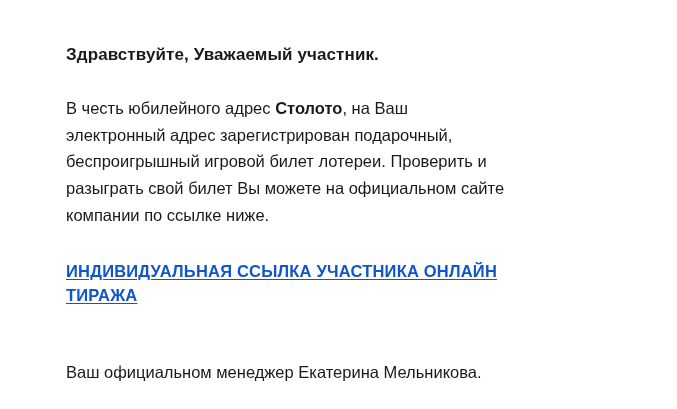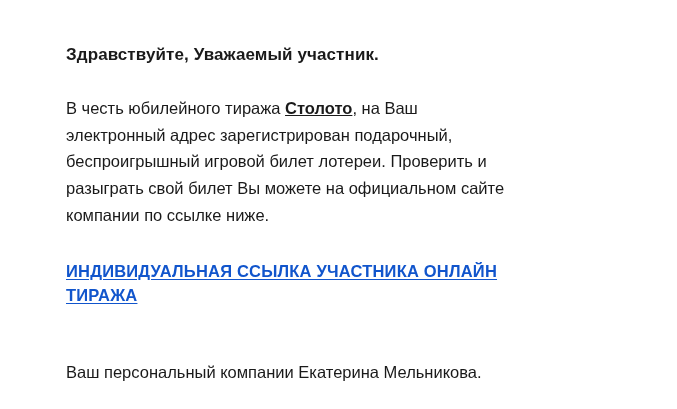--- a/index.html
+++ b/index.html
@@ -32,21 +32,20 @@
   .body-para {
     font-size: 16.5px;
     font-weight: normal;
     color: #1a1a1a;
     line-height: 1.62;
     margin: 0 0 30px 0;
     max-width: 560px;
   }
   .body-para .brand {
     font-weight: bold;
-    text-decoration: underline;
   }
   .cta-wrap {
     margin: 0 0 46px 0;
     max-width: 545px;
   }
   .cta-link {
     font-size: 16.5px;
     font-weight: bold;
     color: #1155cc;
     text-underline-offset: 2px;
@@ -65,23 +64,23 @@
     height: 6px;
   }
 </style>
 </head>
 <body>
 
 <div class="page">
 
   <p class="greeting">Здравствуйте, Уважаемый участник.</p>
 
-  <p class="body-para"><span>В честь юбилейного тиража </span><span class="brand">Столото</span><span>, на Ваш электронный адрес зарегистрирован подарочный, беспроигрышный игровой билет лотереи. Проверить и разыграть свой билет Вы можете на официальном сайте компании по ссылке ниже.</span></p>
+  <p class="body-para"><span>В честь юбилейного адрес </span><span class="brand">Столото</span><span>, на Ваш электронный адрес зарегистрирован подарочный, беспроигрышный игровой билет лотереи. Проверить и разыграть свой билет Вы можете на официальном сайте компании по ссылке ниже.</span></p>
 
   <div class="cta-wrap">
     <a class="cta-link" href="#">ИНДИВИДУАЛЬНАЯ ССЫЛКА УЧАСТНИКА ОНЛАЙН ТИРАЖА</a>
   </div>
 
   <div class="spacer"></div>
 
-  <p class="signature">Ваш персональный компании Екатерина Мельникова.</p>
+  <p class="signature">Ваш официальном менеджер Екатерина Мельникова.</p>
 
 </div>
 
 </body></html>

